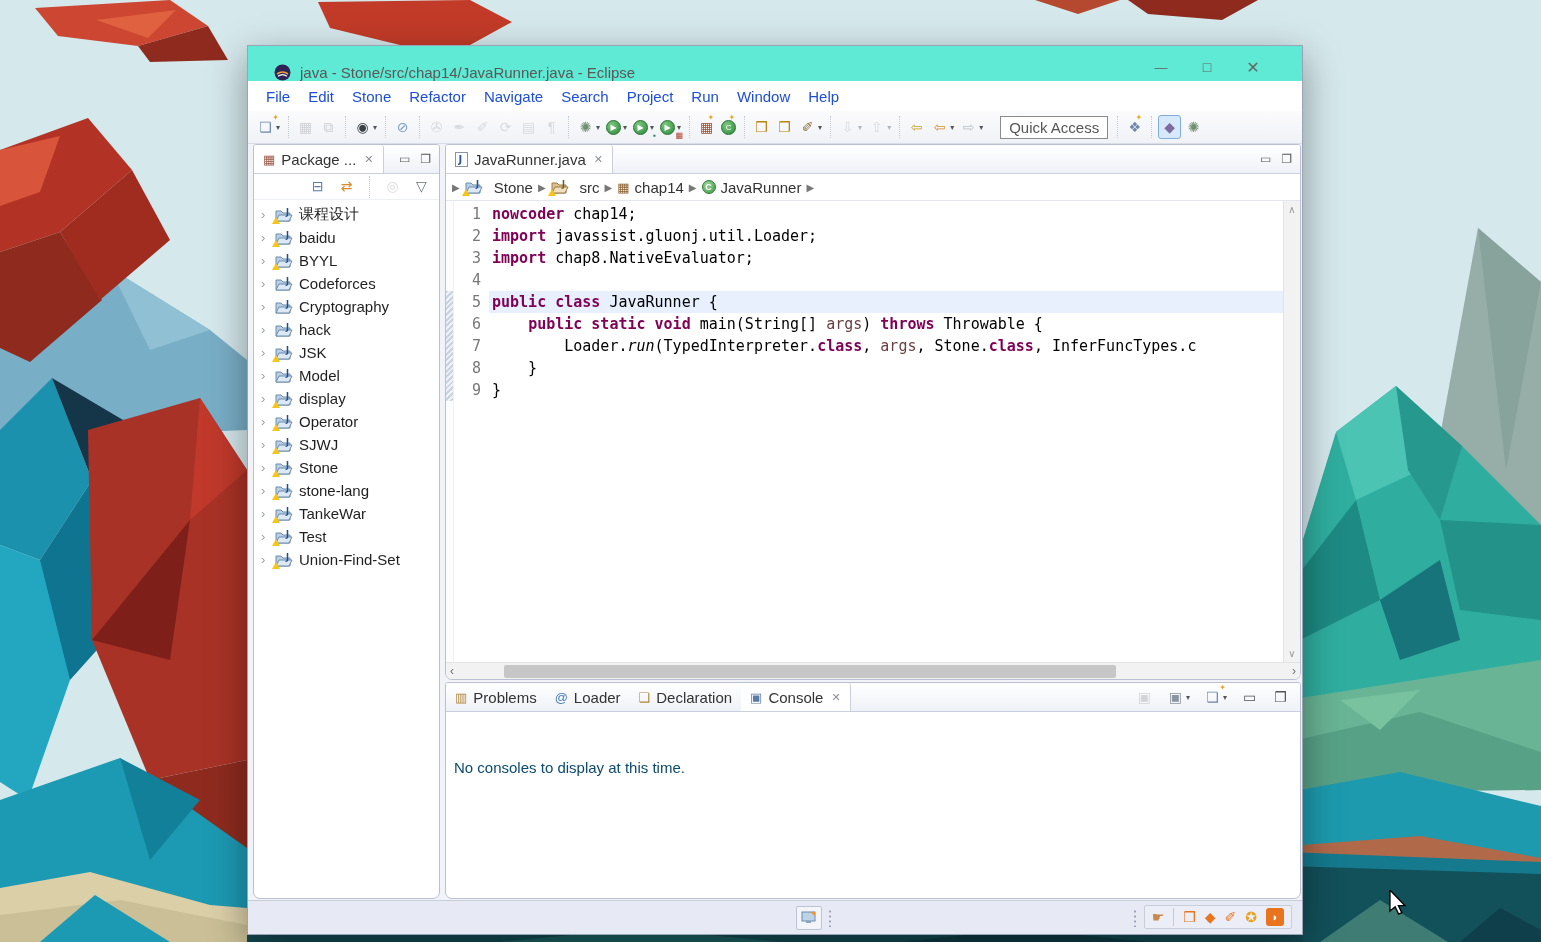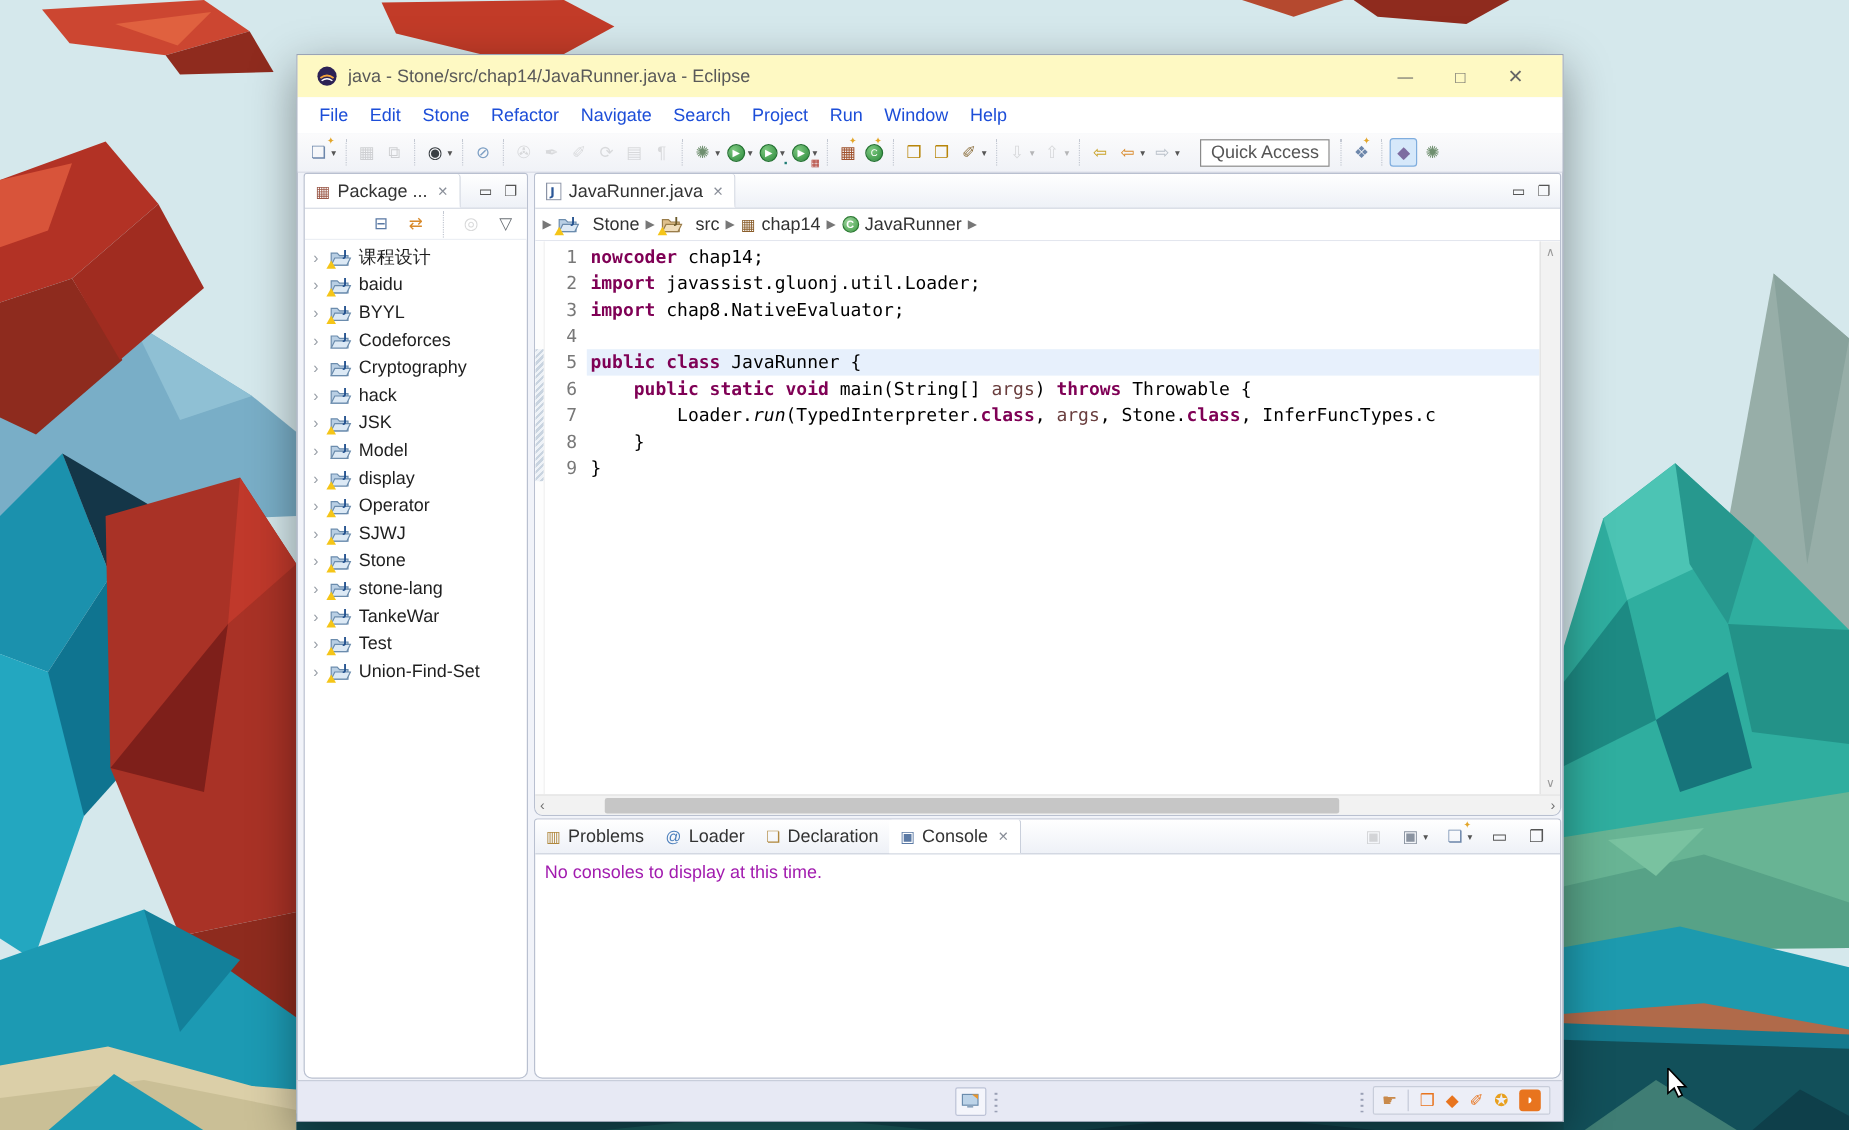--- a/index.html
+++ b/index.html
@@ -4,21 +4,21 @@
 <style>
   * { margin:0; padding:0; box-sizing:border-box; }
   html,body { width:1541px; height:942px; overflow:hidden; font-family:"Liberation Sans",sans-serif; }
   .stage { position:relative; width:1541px; height:942px; }
   .bg { position:absolute; inset:0; }
 
   
   .win { position:absolute; left:247px; top:45px; width:1056px; height:890px;
          background:#f1f3f9; border:1px solid #9aa4b5; box-shadow:0 12px 36px rgba(0,0,0,.38);
          display:flex; flex-direction:column; }
-  .titlebar { height:35px; background:#fef9c3; display:flex; align-items:center; padding:0 16px; }
+  .titlebar { height:35px; background:#5eead4; display:flex; align-items:flex-end; padding:0 26px; }
   .ec-logo { width:17px; height:17px; margin-right:9px; flex:0 0 auto; }
   .title-text { font-size:15px; color:#595959; flex:1; white-space:nowrap; overflow:hidden; }
   .winbtn { width:46px; height:28px; display:flex; align-items:center; justify-content:center;
             color:#666; font-size:13px; }
   .menubar { height:30px; background:#ffffff; display:flex; align-items:center; padding-left:9px; }
   .menu-item { font-size:15px; color:#1d4ed8; padding:4px 9px; cursor:default; }
 
   .toolbar { height:33px; background:linear-gradient(#fbfbfc,#f0f2f7); display:flex; align-items:center;
              padding:0 6px; border-bottom:1px solid #d9dde6; }
   .tbtn { position:relative; height:24px; display:inline-flex; align-items:center; padding:0 2px; margin:0 1px; }
@@ -79,21 +79,21 @@
   .sg-p { color:#000; }
   .sg-v { color:#6a3e3e; }
   .sg-m { color:#000; font-style:italic; }
   .vscroll { position:absolute; right:0; top:0; bottom:0; width:17px; background:#f2f2f2; border-left:1px solid #e2e2e2;
              display:flex; flex-direction:column; justify-content:space-between; align-items:center; color:#9a9a9a;
              font-size:10px; padding:3px 0;}
   .hscroll { height:17px; background:#f2f2f2; border-top:1px solid #e2e2e2; position:relative; display:flex;
              align-items:center; justify-content:space-between; color:#707070; font-size:12px; padding:0 4px;}
   .hthumb { position:absolute; left:58px; top:2px; width:612px; height:13px; background:#c6c6c6; border-radius:2px; }
 
-  .console-msg { font-size:15px; color:#a21caf; padding:7px 8px; }
+  .console-msg { font-size:15px; color:#0c4a6e; padding:7px 8px;margin-top:40px; }
   .ctb { display:flex; align-items:center; gap:8px; margin-left:auto; padding-right:8px; }
 
   .statusbar { height:34px; background:#e7e9f4; border-top:1px solid #c8cdda; position:relative; }
   .status-center { position:absolute; left:548px; top:5px; width:26px; height:24px; border:1px solid #bcc2d6;
                    background:#f4f5fb; border-radius:2px; display:flex; align-items:center; justify-content:center; }
   .dots { position:absolute; top:8px; width:4px; height:18px;
           background-image:radial-gradient(circle,#9aa0b5 1px,transparent 1.2px); background-size:4px 5px; }
   .status-right { position:absolute; right:10px; top:4px; display:flex; align-items:center; gap:9px;
                   border:1px solid #c8cdda; padding:2px 7px; border-radius:2px; background:#eceef7;}
   .sic { font-size:14px; }

